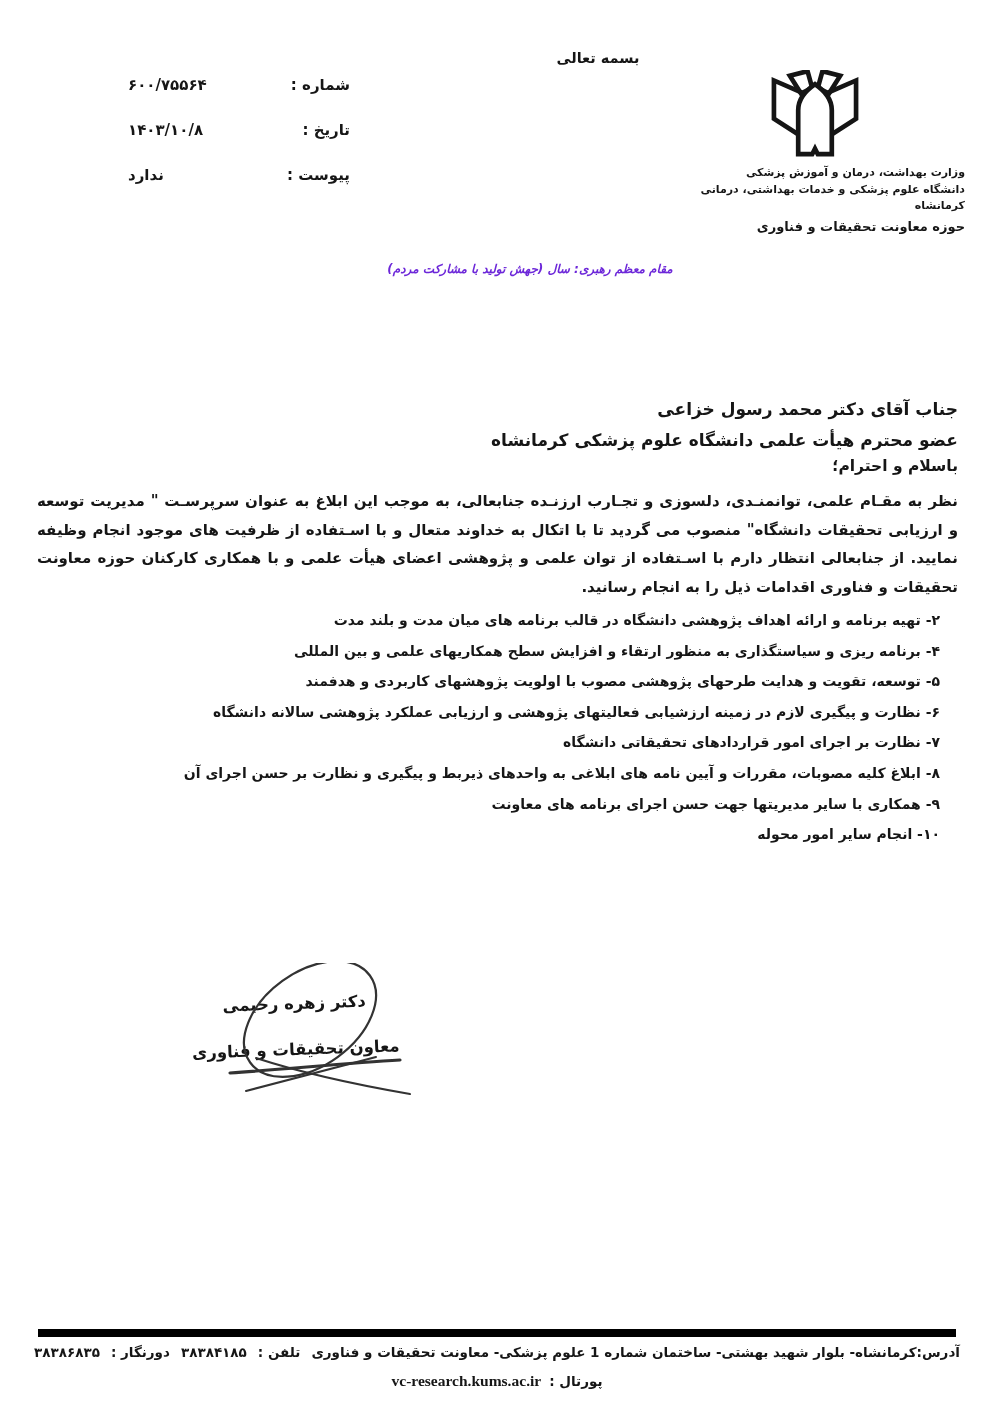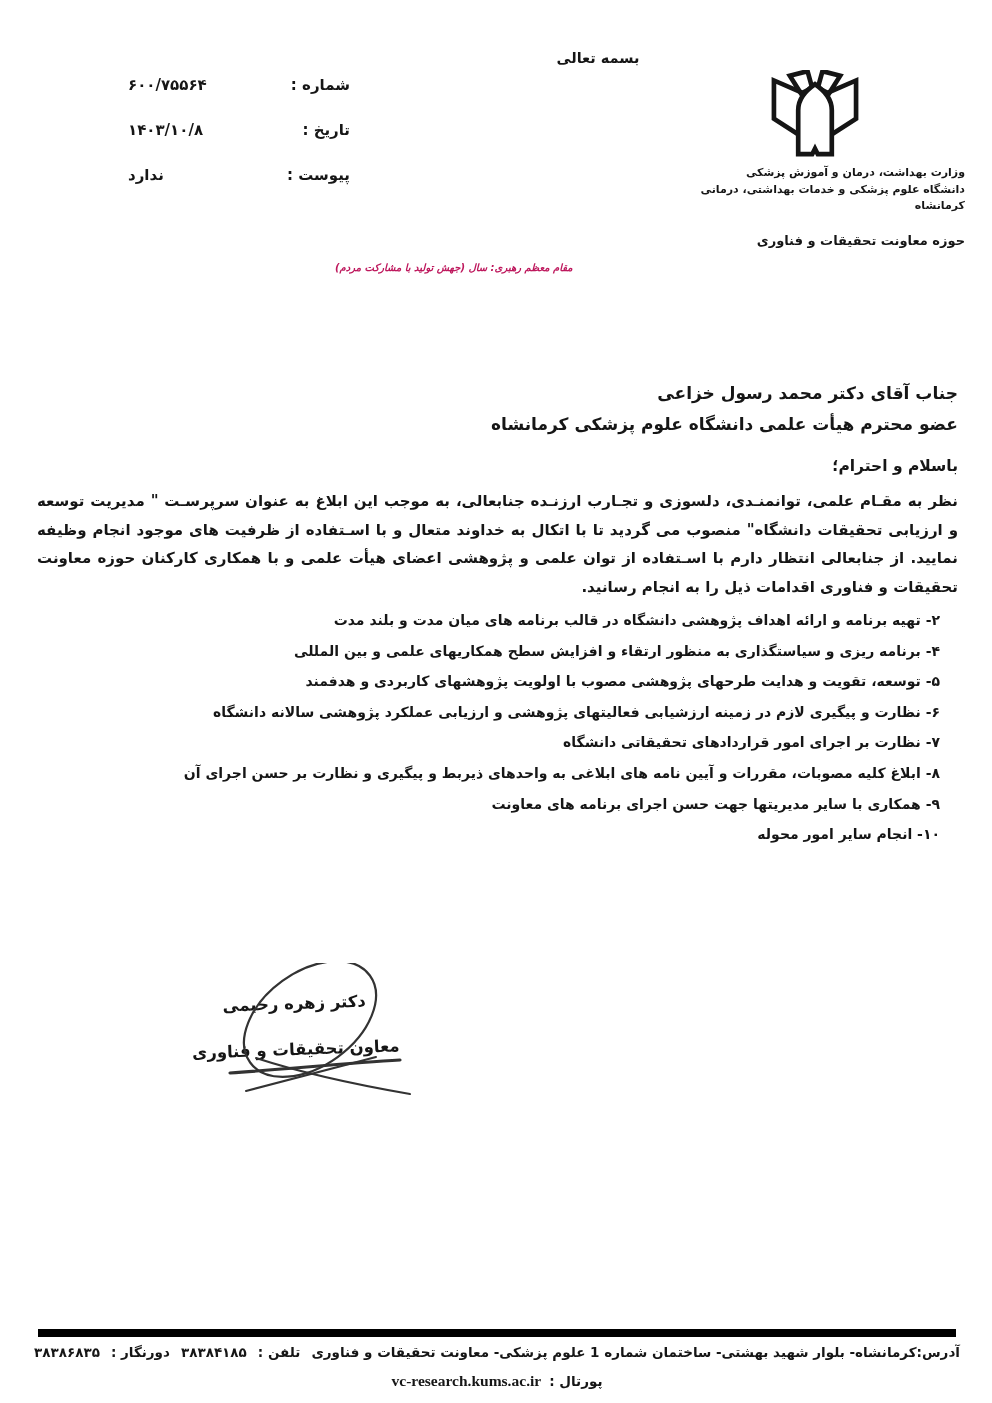--- a/index.html
+++ b/index.html
@@ -17,27 +17,27 @@
     font-weight:bold; font-size:15px;
   }
   .meta-row { display:flex; justify-content:space-between; align-items:baseline; height:45px; }
   .letterhead {
     position:absolute; top:70px; left:665px; width:300px; text-align:right;
   }
   .logo-wrap { width:112px; margin:0 auto 5px; }
   .logo-wrap svg { width:112px; height:90px; display:block; }
   .lh-ministry   { font-size:11px;  font-weight:bold; line-height:1.5; }
   .lh-university { font-size:11px;  font-weight:bold; line-height:1.5; }
-  .lh-department { font-size:13px;  font-weight:bold; line-height:1.5; margin-top:16px; }
+  .lh-department { font-size:13px;  font-weight:bold; line-height:1.5; margin-top:2px; }
   .slogan {
-    position:absolute; top:262px; left:335px; width:390px; text-align:left;
-    font-style:italic; font-weight:bold; font-size:10px; color:#be185d;
+    position:absolute; top:262px; left:335px; width:390px; text-align:center;
+    font-style:italic; font-weight:bold; font-size:12px; color:#6d28d9;
   }
   .recipient {
-    position:absolute; top:378px; right:34px; text-align:right;
+    position:absolute; top:394px; right:34px; text-align:right;
     font-weight:bold; font-size:17px; line-height:31px;
   }
   .salutation {
     position:absolute; top:457px; right:34px;
     font-weight:bold; font-size:15.5px;text-align:right;
   }
   .body-par {
     position:absolute; top:487px; right:34px; left:37px;
     font-weight:bold; font-size:15px; line-height:28.5px;
     text-align:justify; text-justify:inter-word;

